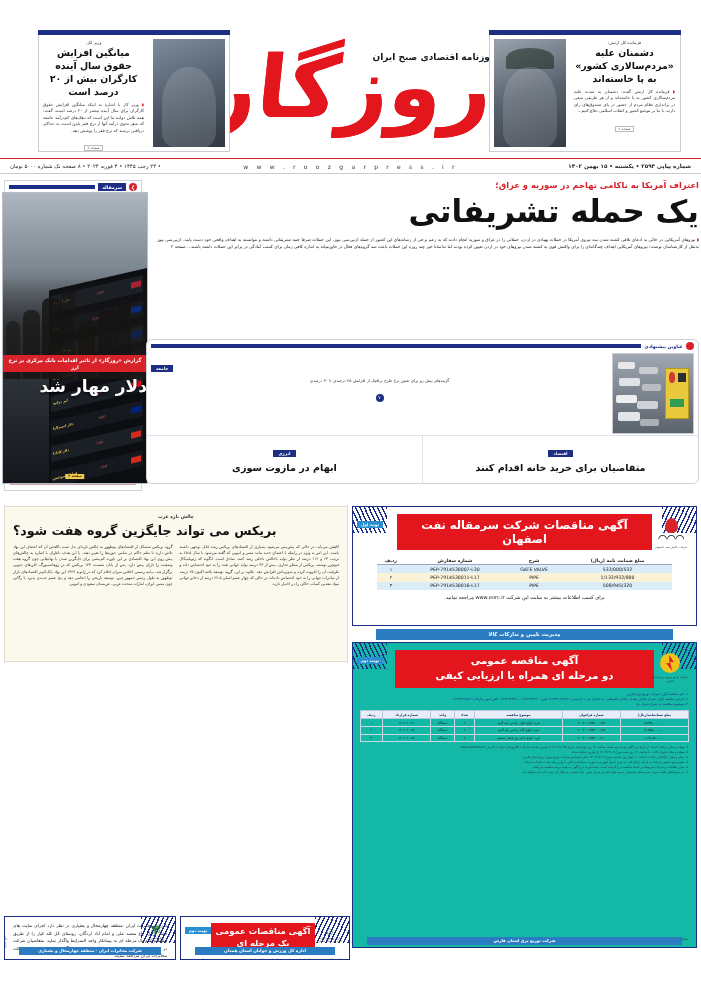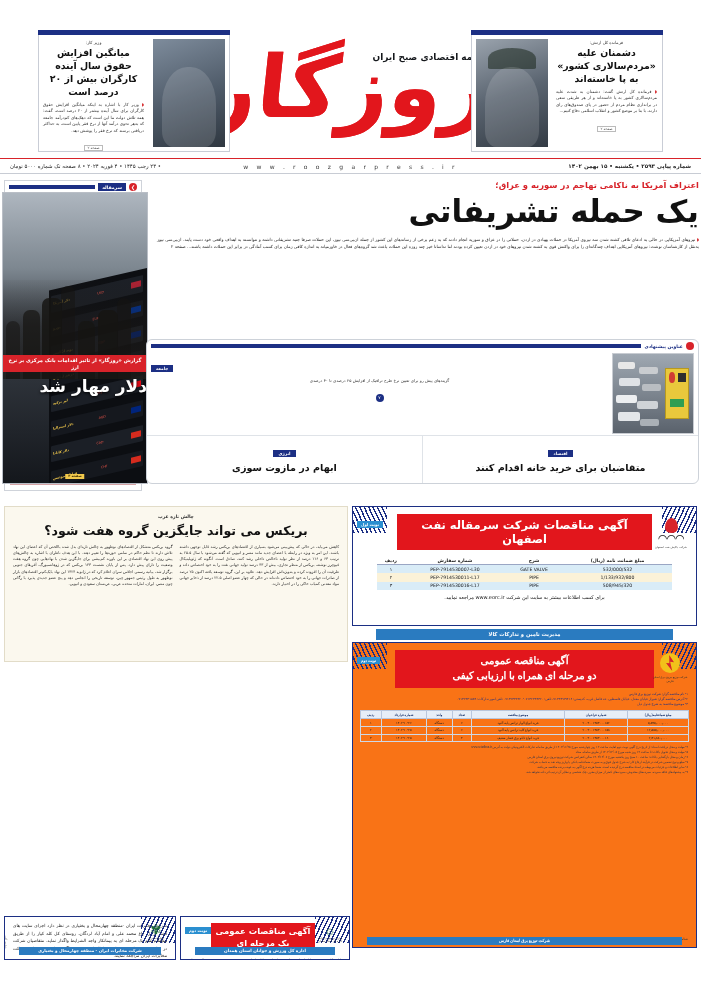--- a/index.html
+++ b/index.html
@@ -20,21 +20,21 @@
   .masthead { position:relative; height:158px; background:#fff; }
 
   .mh-box {
     position:absolute; top:34px;
     width:192px; height:118px;
     border:1px solid #c9cdd6;
     background:#fff;
     display:flex; flex-direction:row;
   }
   .mh-box.left  { left:38px; }
-  .mh-box.right { right:38px;margin-left:36px; }
+  .mh-box.right { right:20px;margin-left:36px; }
   .mh-bar {
     position:absolute; top:-5px; left:-1px; right:-1px;
     height:5px; background:#1c2f84;
   }
   .mh-photo {
     width:72px; background:#6d7a88; margin:4px;
     position:relative; overflow:hidden; flex:0 0 72px;
   }
   .mh-photo.p1 { background:linear-gradient(160deg,#7e8c9c 0%,#4e5a68 55%,#2f3740 100%); }
   .mh-photo.p2 { background:linear-gradient(160deg,#9aa3ad 0%,#5a6470 50%,#333b44 100%); }
@@ -256,21 +256,21 @@
     font-size:4.3px; font-weight:bold; padding:1px 5px; margin-bottom:4px;
   }
   .pt-cell-title{ font-size:9.6px; font-weight:bold; color:#111; line-height:1.45; }
 
   
   .zone-analysis{
     position:absolute; top:330px; left:4px; width:344px; height:156px;
     background:#fbf8ee; border:1px solid #e2dcc8; padding:7px 8px;
   }
   .an-kicker{ text-align:center; font-size:4.6px; color:#333; font-weight:bold; }
-  .an-title{ text-align:center; font-size:12.6px; font-weight:bold; color:#111; margin-top:4px; }
+  .an-title{ text-align:left; font-size:12.6px; font-weight:bold; color:#111; margin-top:4px; }
   .an-cols{ display:flex; gap:7px; margin-top:6px; }
   .an-col{ flex:1; font-size:3.8px; line-height:1.62; text-align:justify; color:#2c2c2c; }
 
   
   .ad-oil{
     position:absolute; top:330px; left:352px; right:4px; height:120px;
     border:1.2px solid #1c2f84; background:#fff; overflow:hidden;
   }
   .stripe-corner{
     position:absolute; top:0; right:0; width:34px; height:26px;
@@ -314,21 +314,21 @@
   .blue-bar{
     position:absolute; top:452px; left:352px; right:4px; height:13px;
   }
   .blue-bar .bb{
     position:absolute; left:24px; right:24px; top:1px; bottom:1px;
     background:#2a7bc0; color:#fff; text-align:center;
     font-size:5.2px; font-weight:bold; line-height:11px;
   }
   .ad-power{
     position:absolute; top:466px; left:352px; right:4px; bottom:52px;
-    border:1.2px solid #1c2f84; background:#f97316; overflow:hidden;font-family:Liberation Serif, serif;
+    border:1.2px solid #1c2f84; background:#14b8a6; overflow:hidden;
   }
   .ad-power-head{
     margin:7px 42px 0 42px; background:#e2161c; color:#fff;
     text-align:center; font-weight:bold; font-size:10.2px; padding:4px 2px;
     line-height:1.45;
   }
   .pw-logo{ position:absolute; top:10px; right:8px; width:36px; text-align:center; }
   .pw-sun{
     width:20px;height:20px;border-radius:50%;
     background:#f2c11a; margin:0 auto; position:relative;

